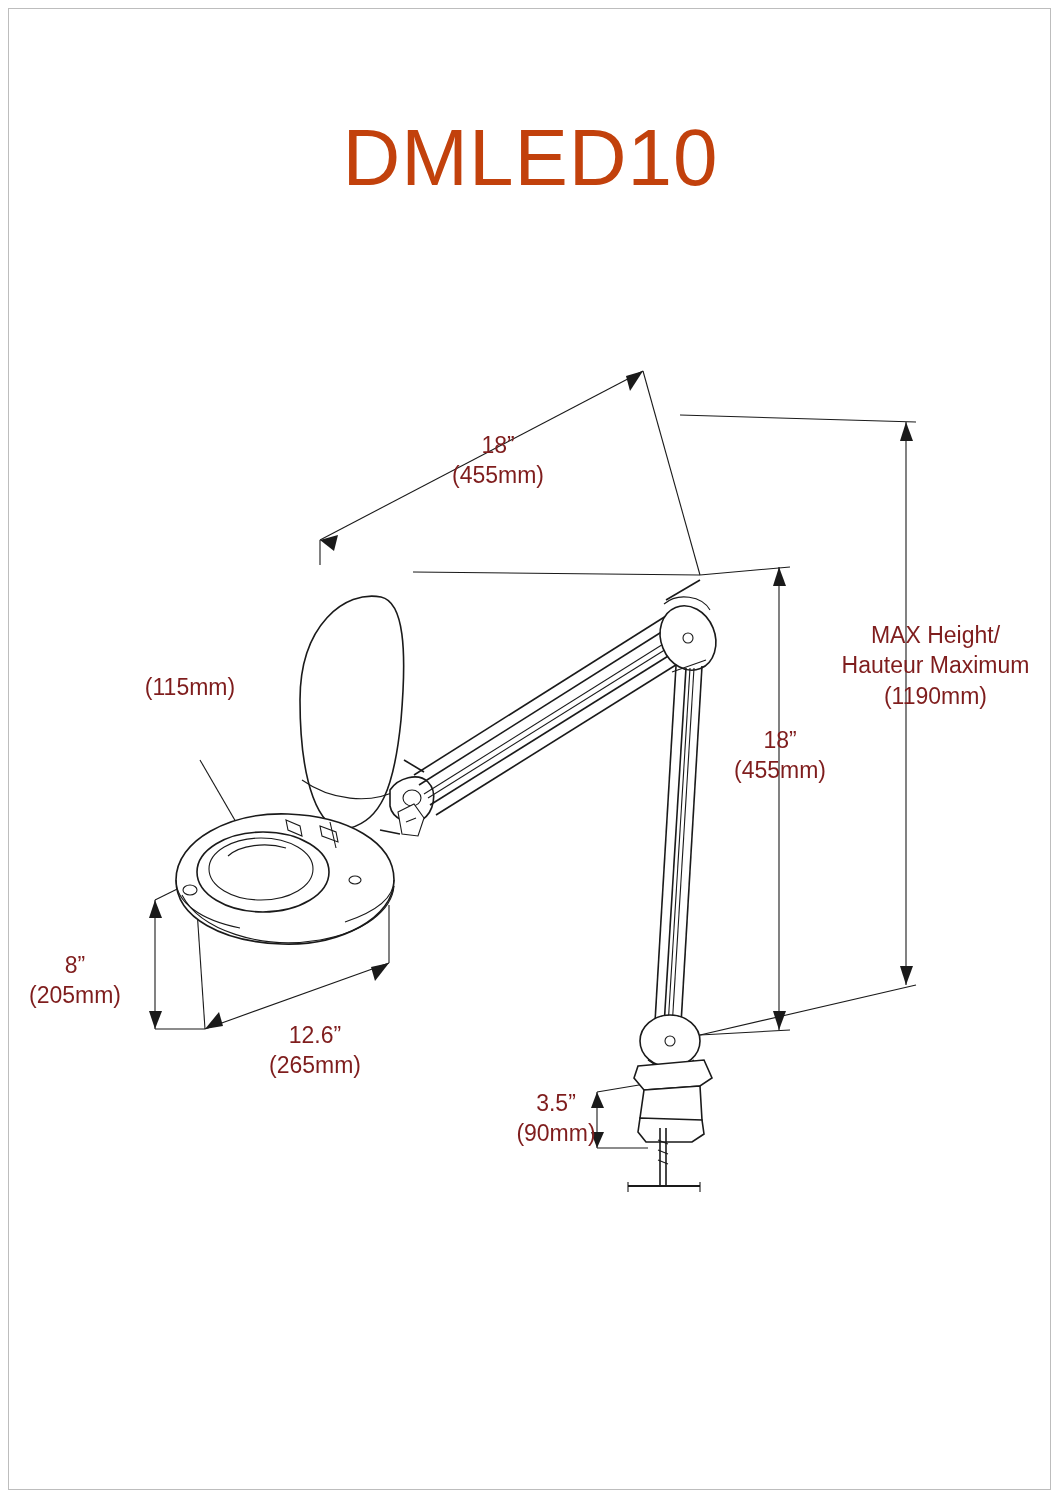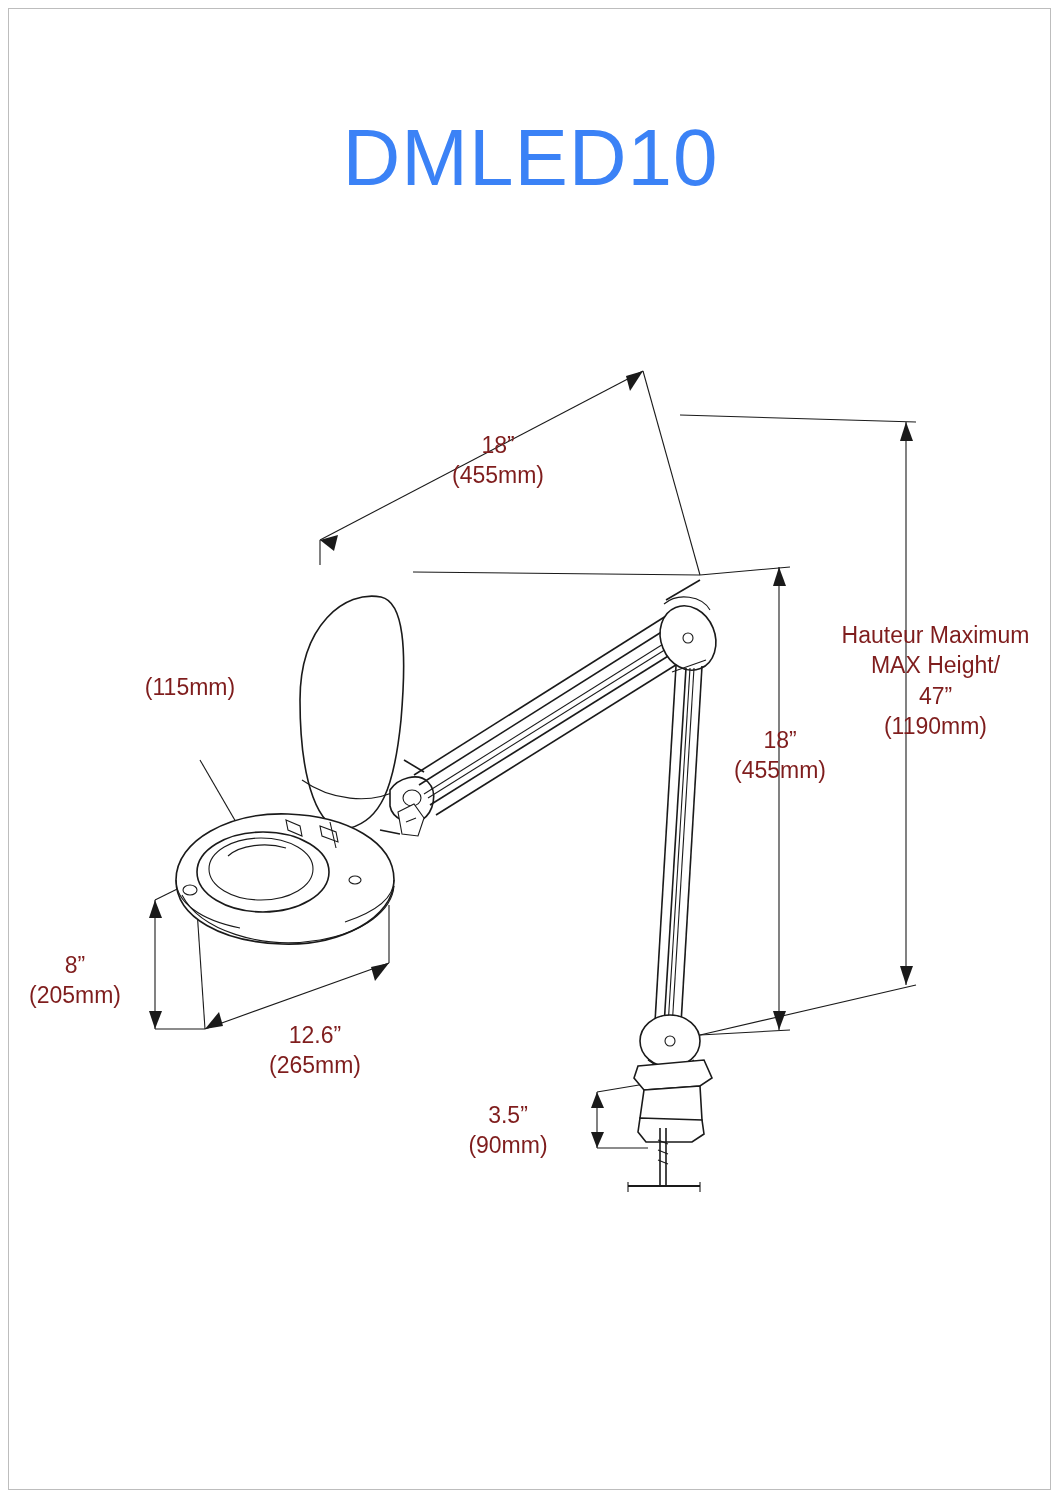--- a/index.html
+++ b/index.html
@@ -30,21 +30,21 @@
   #title {
     position: absolute;
     left: 0;
     top: 118px;
     width: 1061px;
     text-align: center;
     font-size: 80px;
     font-weight: 400;
     letter-spacing: 1px;
     line-height: 1;
-    color: #3b82f6;
+    color: #c2410c;
     font-family: "Liberation Sans", sans-serif;
   }
   .dim {
     position: absolute;
     font-size: 23px;
     line-height: 1.32;
     color: #7f1d1d;
     white-space: nowrap;
   }
   .dim.center { text-align: center; }
@@ -238,25 +238,24 @@
   <div class="dim center" style="left:215px; top:1020px; width:200px;">
     <div>12.6”</div>
     <div>(265mm)</div>
   </div>
 
   <div class="dim center" style="left:715px; top:725px; width:130px;">
     <div>18”</div>
     <div>(455mm)</div>
   </div>
 
-  <div class="dim center" style="left:448px; top:1088px; width:120px;margin-top:12px;">
+  <div class="dim center" style="left:496px; top:1088px; width:120px;">
     <div>3.5”</div>
     <div>(90mm)</div>
   </div>
 
   <div class="dim center" style="left:818px; top:620px; width:235px;">
+    <div>MAX Height/</div>
     <div>Hauteur Maximum</div>
-    <div>MAX Height/</div>
-    <div>47”</div>
     <div>(1190mm)</div>
   </div>
 
 </div>
 
 </body></html>

